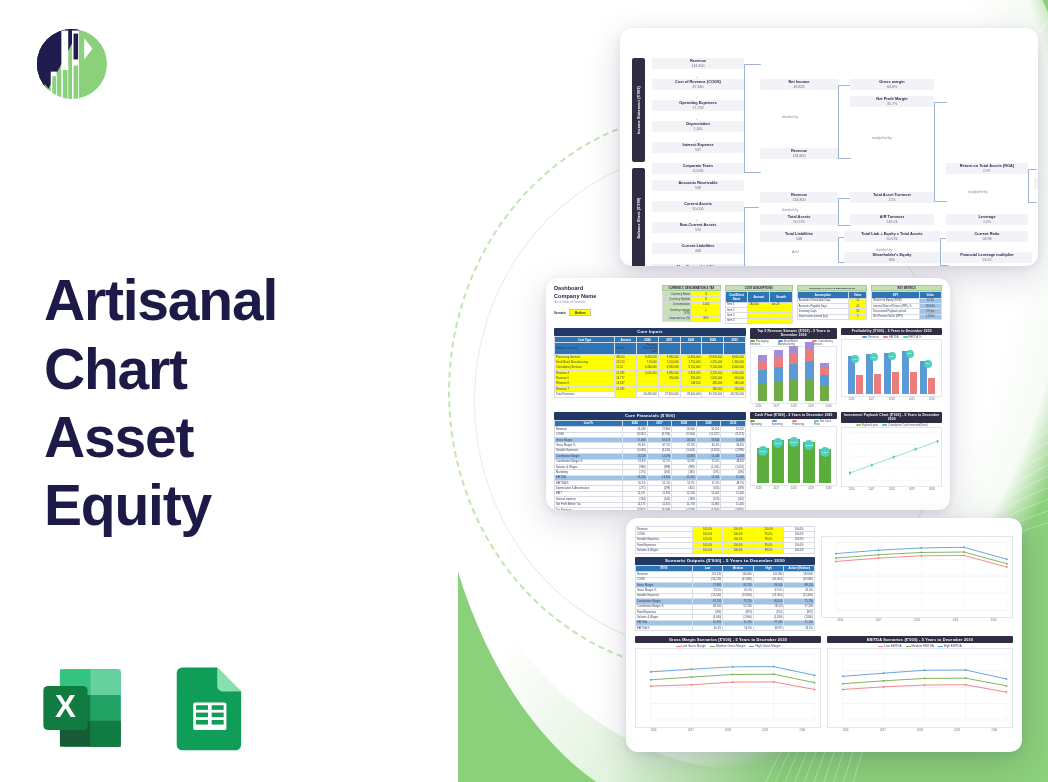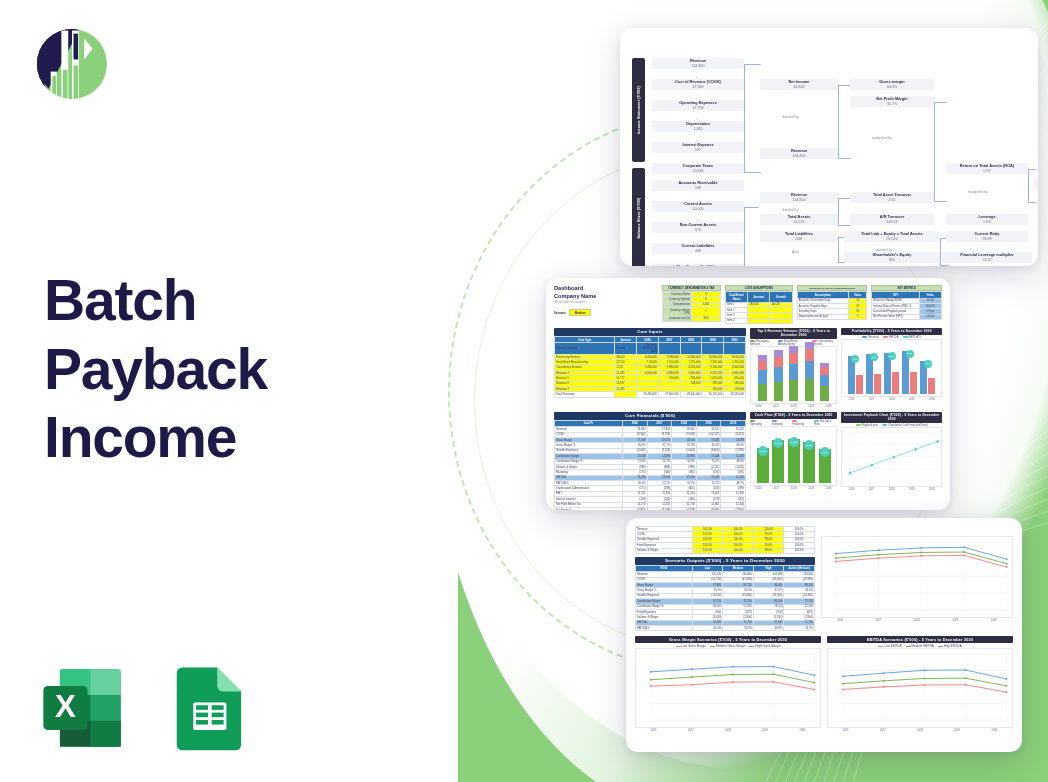--- a/index.html
+++ b/index.html
@@ -195,23 +195,24 @@
           <rect x="50" y="46" width="9" height="56" fill="#ffffff"></rect>
           <rect x="24" y="66" width="5" height="36" fill="#8BD07A"></rect>
           <rect x="38" y="58" width="6" height="44" fill="#8BD07A"></rect>
           <rect x="52" y="52" width="6" height="50" fill="#8BD07A"></rect>
           <path d="M14 76 L22 86 L14 96 Z" fill="#8BD07A"></path>
         </g>
       </svg>
     </div>
 
     <h1 class="headline">
-      <div>Batch</div>
-      <div>Payback</div>
-      <div>Income</div>
+      <div>Artisanal</div>
+      <div>Chart</div>
+      <div>Asset</div>
+      <div>Equity</div>
     </h1>
 
     <div class="apps">
       <svg class="app-icon" viewBox="0 0 100 100">
         <rect x="26" y="8" width="66" height="84" rx="5" fill="#21A366"></rect>
         <rect x="26" y="8" width="33" height="28" fill="#33C481"></rect>
         <rect x="59" y="8" width="33" height="28" fill="#66D19E"></rect>
         <rect x="59" y="36" width="33" height="28" fill="#21A366"></rect>
         <rect x="26" y="36" width="33" height="28" fill="#107C41"></rect>
         <rect x="26" y="64" width="66" height="28" fill="#185C37"></rect>

